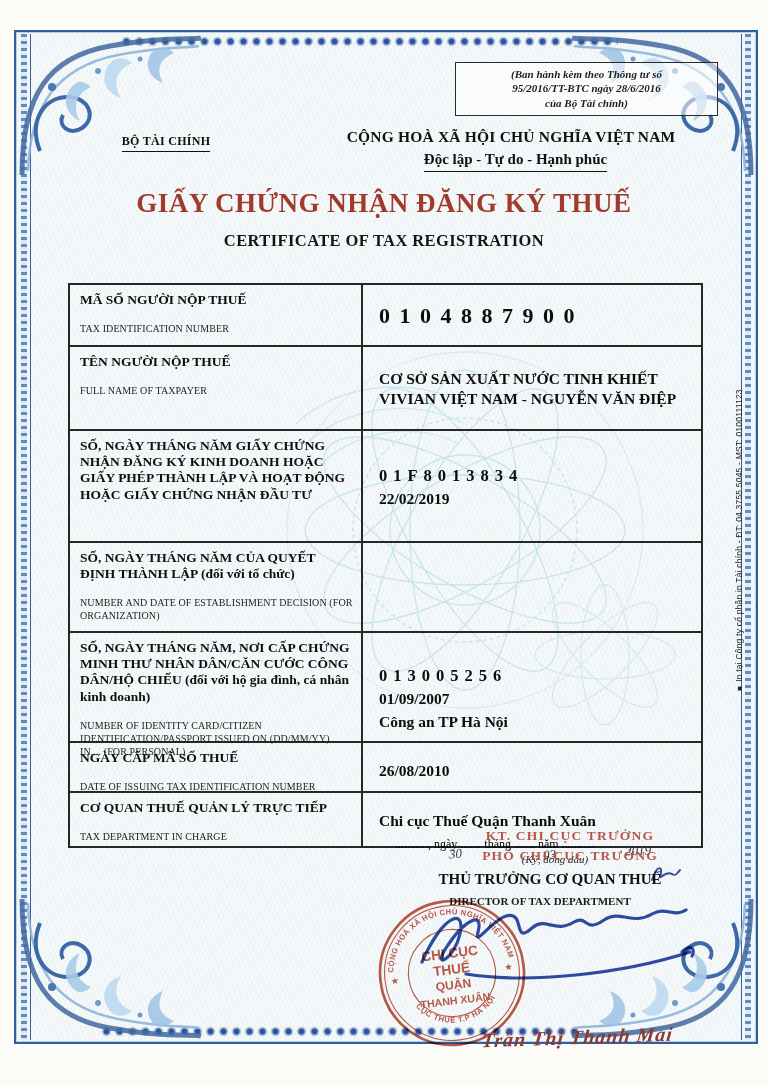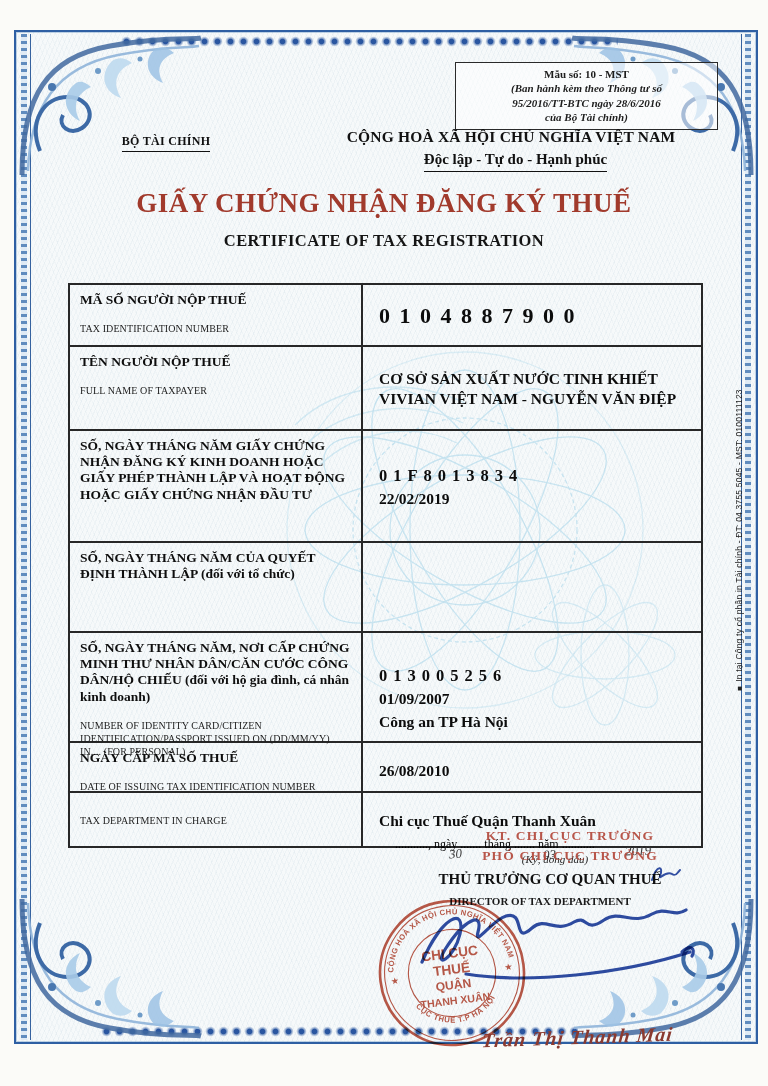--- a/index.html
+++ b/index.html
@@ -151,21 +151,20 @@
     <g transform="translate(430,360)" opacity=".7">
       <ellipse rx="70" ry="24"></ellipse>
         <ellipse rx="70" ry="24" transform="rotate(45)"></ellipse>
       <ellipse rx="70" ry="24" transform="rotate(90)"></ellipse>
         <ellipse rx="70" ry="24" transform="rotate(135)"></ellipse>
     </g>
   </g>
 </svg>
 
 <div class="form-box">
-  <div class="fb1">Mẫu số: 10 - MST</div>
   <div class="fbi">(Ban hành kèm theo Thông tư số</div>
   <div class="fbi">95/2016/TT-BTC ngày 28/6/2016</div>
   <div class="fbi">của Bộ Tài chính)</div>
 </div>
 
 <div class="ministry">
   <span>BỘ TÀI CHÍNH</span>
 </div>
 <div class="nation">
   <div class="n1">CỘNG HOÀ XÃ HỘI CHỦ NGHĨA VIỆT NAM</div>
@@ -199,20 +198,21 @@
       <div class="lv">SỐ, NGÀY THÁNG NĂM GIẤY CHỨNG NHẬN ĐĂNG KÝ KINH DOANH HOẶC GIẤY PHÉP THÀNH LẬP VÀ HOẠT ĐỘNG HOẶC GIẤY CHỨNG NHẬN ĐẦU TƯ</div>
     </div>
     <div class="cell-value">
       <div class="val digits">01F8013834</div>
       <div class="val">22/02/2019</div>
     </div>
   </div>
   <div class="t-row h71">
     <div class="cell-label">
       <div class="lv">SỐ, NGÀY THÁNG NĂM CỦA QUYẾT ĐỊNH THÀNH LẬP (đối với tổ chức)</div>
+      <div class="le">NUMBER AND DATE OF  ESTABLISHMENT DECISION (FOR ORGANIZATION)</div>
     </div>
     <div class="cell-value"></div>
   </div>
   <div class="t-row h110">
     <div class="cell-label">
       <div class="lv">SỐ, NGÀY THÁNG NĂM, NƠI CẤP CHỨNG MINH THƯ NHÂN DÂN/CĂN CƯỚC CÔNG DÂN/HỘ CHIẾU (đối với hộ gia đình, cá nhân kinh doanh)</div>
       <div class="le">NUMBER OF IDENTITY CARD/CITIZEN IDENTIFICATION/PASSPORT ISSUED ON (DD/MM/YY) IN.... (FOR PERSONAL)</div>
     </div>
     <div class="cell-value">
       <div class="val digits">013005256</div>
@@ -224,20 +224,21 @@
     <div class="cell-label">
       <div class="lv">NGÀY CẤP MÃ SỐ THUẾ</div>
       <div class="le">DATE OF ISSUING TAX IDENTIFICATION NUMBER</div>
     </div>
     <div class="cell-value">
       <div class="val">26/08/2010</div>
     </div>
   </div>
   <div class="t-row h53">
     <div class="cell-label">
+      <div class="lv">CƠ QUAN THUẾ QUẢN LÝ TRỰC TIẾP</div>
       <div class="le">TAX DEPARTMENT IN CHARGE</div>
     </div>
     <div class="cell-value">
       <div class="val">Chi cục Thuế Quận Thanh Xuân</div>
     </div>
   </div>
 </div>
 
 <div class="print-note">
   <span class="sq">■</span><span>In tại Công ty cổ phần in Tài chính - ĐT: 04.3755 5045 - MST: 0100111123</span>

